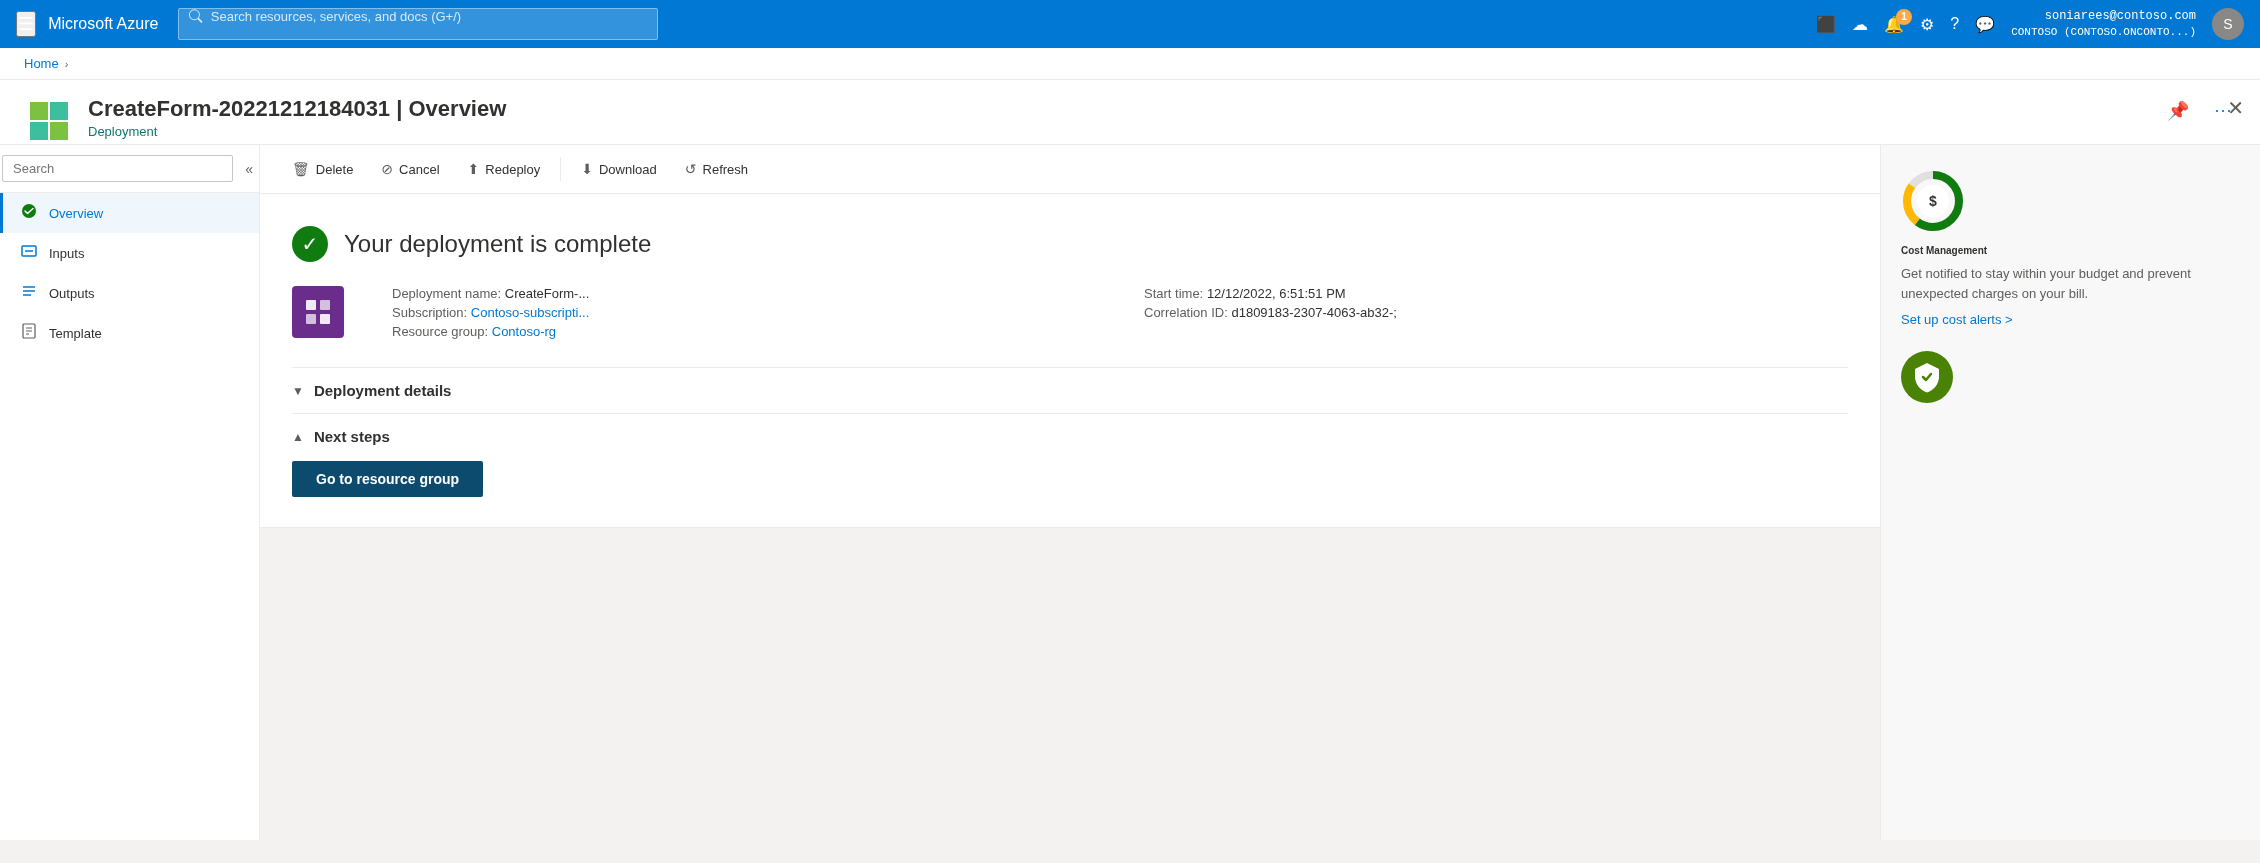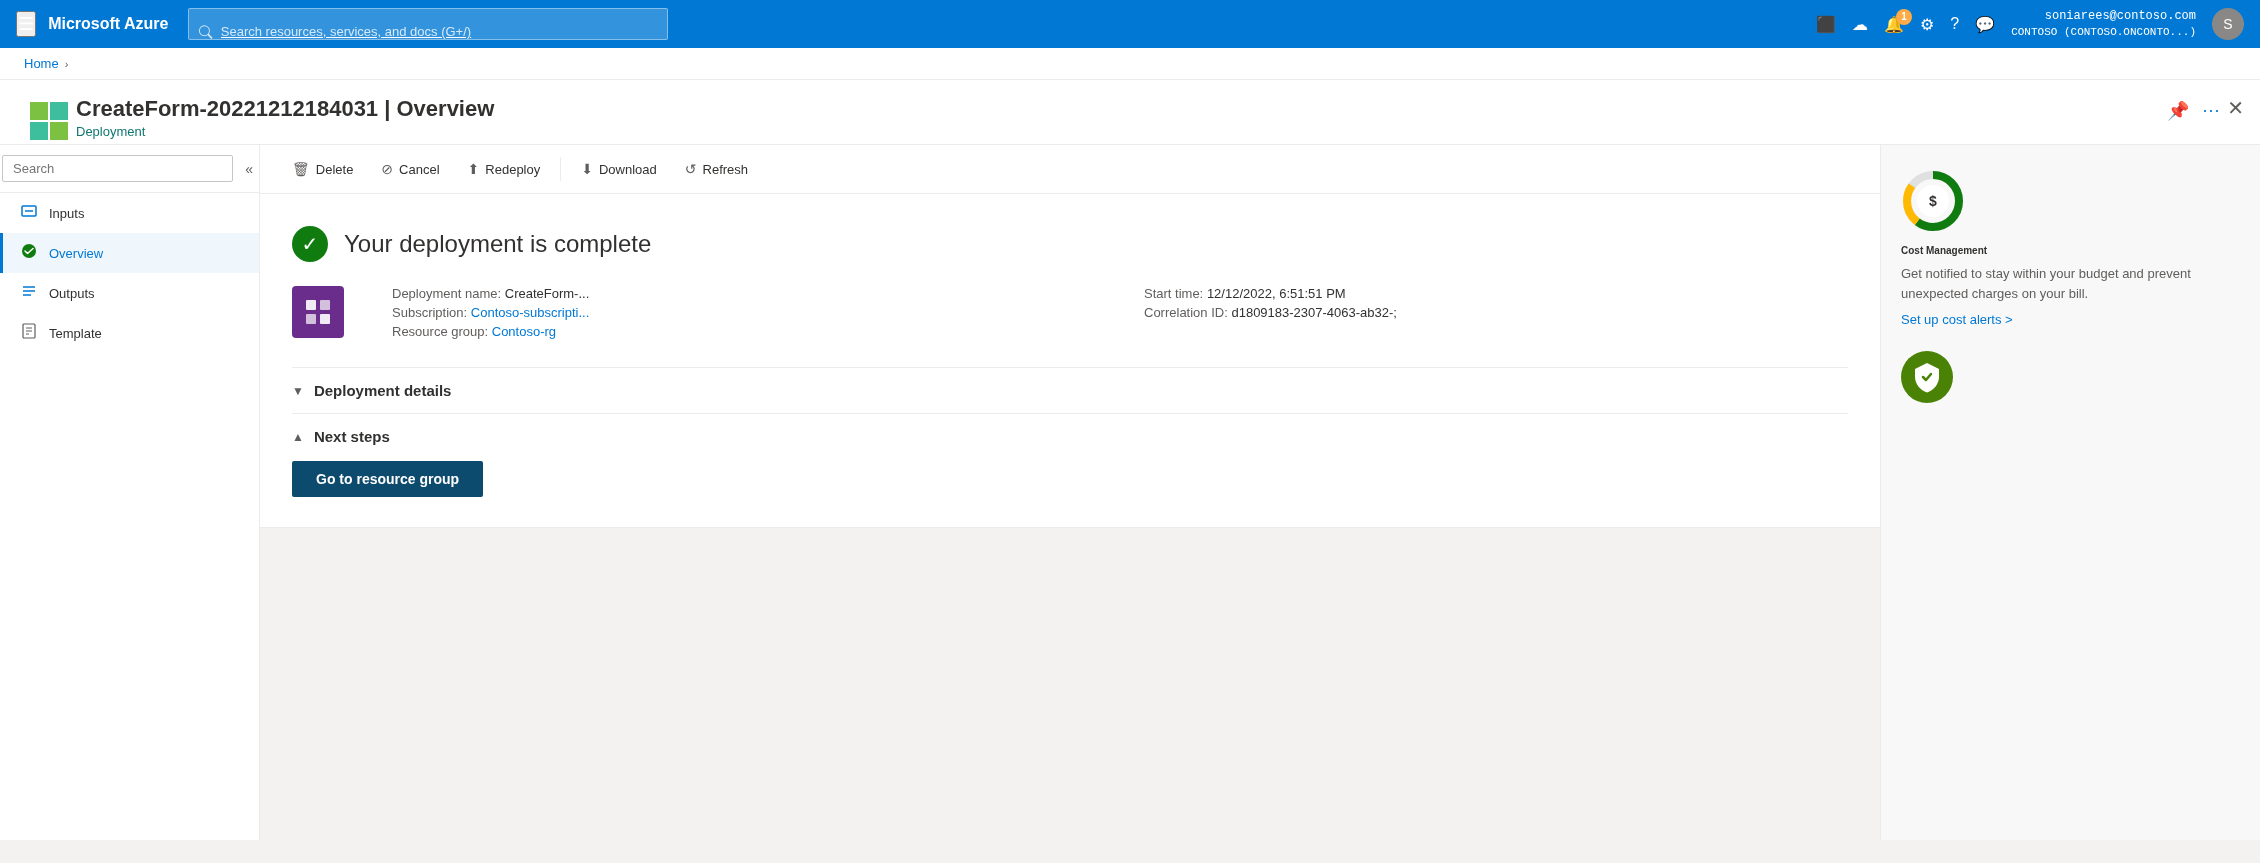--- a/index.html
+++ b/index.html
@@ -9,33 +9,32 @@
     .top-nav {
       background: #0078d4;
       height: 48px;
       display: flex;
       align-items: center;
       padding: 0 16px;
       gap: 12px;
       color: white;
     }
     .top-nav .hamburger { cursor: pointer; font-size: 18px; color: white; }
-    .top-nav .brand { font-weight: 700; font-size: 16px; color: white; white-space: nowrap; margin-right: 8px; }
+    .top-nav .brand { font-weight: 400; font-size: 16px; color: white; white-space: nowrap; margin-right: 8px; }
     .top-nav .search-bar {
       flex: 1;
       max-width: 480px;
       background: rgba(255,255,255,0.2);
       border: 1px solid rgba(255,255,255,0.4);
       border-radius: 2px;
       display: flex;
-      align-items: flex-end;
+      align-items: flex-start;
       padding: 0 10px;
       height: 32px;
       gap: 8px;
-      text-decoration: underline;
     }
     .top-nav .search-bar input {
       background: transparent;
       border: none;
       outline: none;
       color: white;
       font-size: 13px;
       width: 100%;
     }
     .top-nav .search-bar input::placeholder { color: rgba(255,255,255,0.8); }
@@ -64,24 +63,24 @@
       gap: 6px;
       font-size: 13px;
       border-bottom: 1px solid #edebe9;
     }
     .breadcrumb a { color: #0078d4; text-decoration: none; }
     .breadcrumb .sep { color: #605e5c; font-size: 11px; }
 
     
     .page-header {
       background: white;
-      padding: 16px 36px 0 24px;
+      padding: 16px 24px 0 24px;
       display: flex;
       align-items: flex-start;
-      gap: 4px;
+      gap: 16px;
       border-bottom: 1px solid #edebe9;
       position: relative;
     }
     .resource-icon {
       width: 48px; height: 48px;
       display: flex; align-items: center; justify-content: center;
       flex-shrink: 0;
     }
     .page-header-text { flex: 1; }
     .page-header-text h1 { font-size: 22px; font-weight: 600; color: #323130; line-height: 1.2; }
@@ -347,37 +346,37 @@
 </div>
 
 <div class="main-layout">
 
   <aside class="sidebar">
     <div class="sidebar-search">
       <input type="text" placeholder="Search" style="">
       <button class="sidebar-collapse-btn">«</button>
     </div>
     <nav class="sidebar-nav">
+      <div class="sidebar-item active">
+        <span class="item-icon">
+          <svg width="16" height="16" viewBox="0 0 16 16">
+            <circle cx="8" cy="8" r="7" fill="#107c10"></circle>
+            <path d="M4 8l2.5 2.5L12 5.5" stroke="white" stroke-width="1.5" fill="none" stroke-linecap="round" stroke-linejoin="round"></path>
+          </svg>
+        </span>
+        <span>Overview</span>
+      </div>
       <div class="sidebar-item">
         <span class="item-icon">
           <svg width="16" height="16" viewBox="0 0 16 16">
             <rect x="1" y="3" width="14" height="10" rx="1" fill="none" stroke="#0078d4" stroke-width="1.5"></rect>
             <line x1="4" y1="8" x2="12" y2="8" stroke="#0078d4" stroke-width="1.5"></line>
           </svg>
         </span>
         <span>Inputs</span>
-      </div>
-      <div class="sidebar-item active">
-        <span class="item-icon">
-          <svg width="16" height="16" viewBox="0 0 16 16">
-            <circle cx="8" cy="8" r="7" fill="#107c10"></circle>
-            <path d="M4 8l2.5 2.5L12 5.5" stroke="white" stroke-width="1.5" fill="none" stroke-linecap="round" stroke-linejoin="round"></path>
-          </svg>
-        </span>
-        <span>Overview</span>
       </div>
       <div class="sidebar-item">
         <span class="item-icon">
           <svg width="16" height="16" viewBox="0 0 16 16">
             <line x1="2" y1="4" x2="14" y2="4" stroke="#0078d4" stroke-width="1.5"></line>
             <line x1="2" y1="8" x2="14" y2="8" stroke="#0078d4" stroke-width="1.5"></line>
             <line x1="2" y1="12" x2="10" y2="12" stroke="#0078d4" stroke-width="1.5"></line>
           </svg>
         </span>
         <span>Outputs</span>

